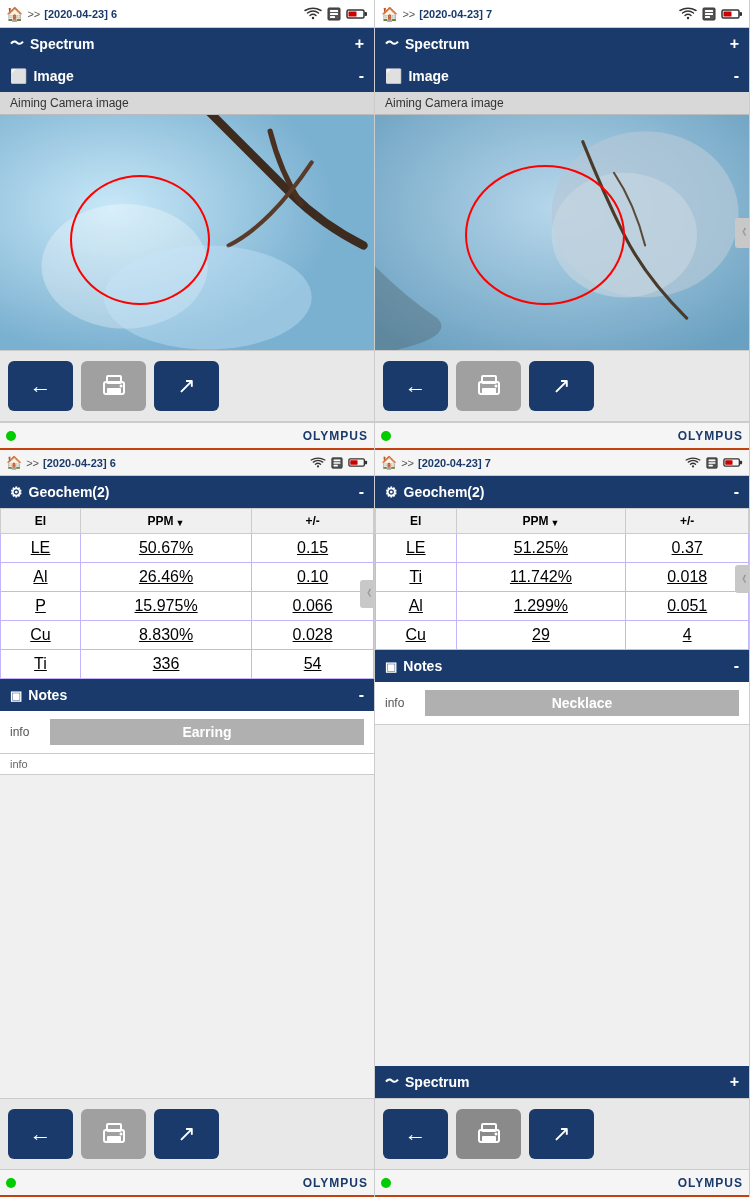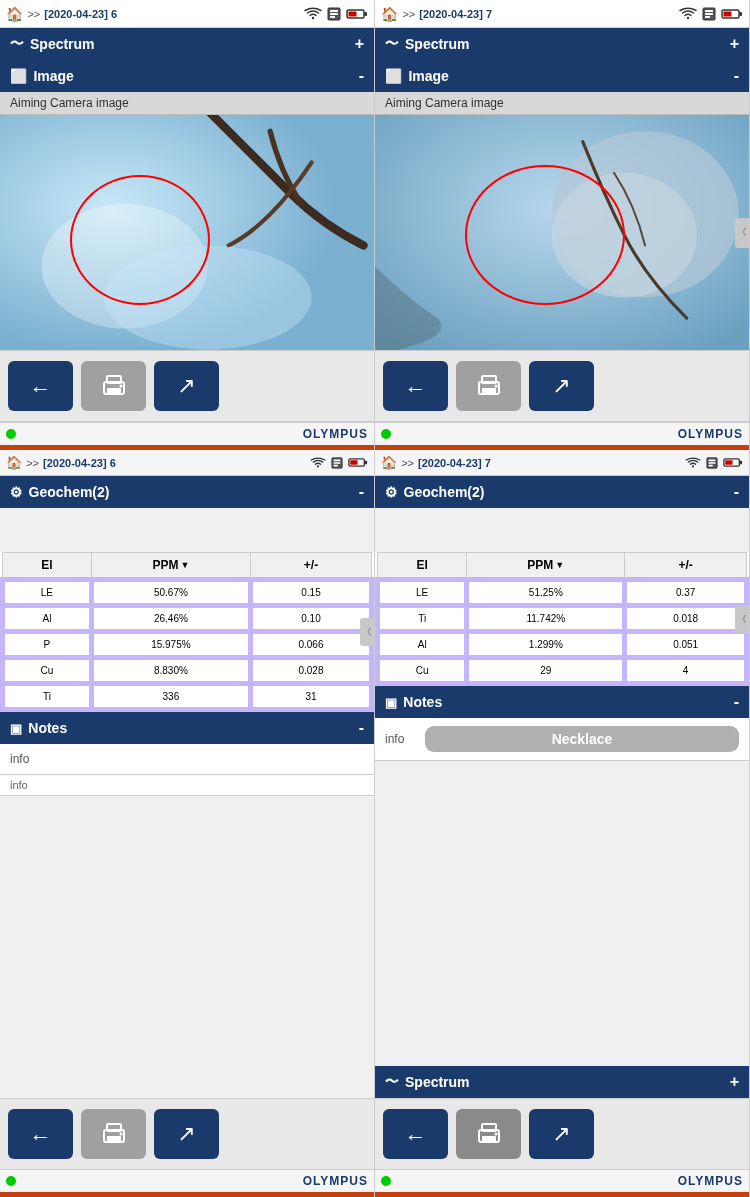--- a/index.html
+++ b/index.html
@@ -134,21 +134,21 @@
     
     .status-footer {
       background: #f5f5f5;
       height: 28px;
       display: flex;
       align-items: center;
       padding: 0 6px;
       gap: 4px;
       font-size: 11px;
       border-top: 1px solid #ccc;
-      border-bottom: 5px solid #c2410c;
+      border-bottom: 2px solid #c2410c;
     }
     .status-footer .green-dot {
       width: 10px; height: 10px;
       background: #00cc00;
       border-radius: 50%;
     }
     .status-footer .olympus-logo {
       margin-left: auto;
       font-weight: bold;
       font-size: 12px;
@@ -177,28 +177,29 @@
     }
     .geochem-table th {
       background: #f0f0f0;
       border: 1px solid #ccc;
       padding: 5px 8px;
       text-align: center;
       font-size: 12px;
       font-weight: bold;
     }
     .geochem-table td {
-      border: 5px solid #c4b5fd;
+      border: 1px solid #c4b5fd;
       padding: 5px 8px;
       text-align: center;
-      font-size: 10px;
+      font-size: 16px;
+      text-decoration: underline;
     }
     .col-sort {
       display: inline-flex;
-      align-items: center;
+      align-items: flex-end;
       gap: 2px;
     }
     .sort-arrow {
       font-size: 9px;
     }
 
     
     .notes-content {
       background: white;
       padding: 8px 10px;
@@ -211,21 +212,21 @@
       font-size: 12px;
       color: #555;
       min-width: 30px;
     }
     .notes-value {
       background: #b0b0b0;
       color: #fff;
       padding: 5px 32px;
       font-size: 14px;
       font-weight: bold;
-      border-radius: 9px;
+      border-radius: 0;
       flex: 1;
       text-align: center;
     }
 
     
     .bottom-buttons {
       background: #e8e8e8;
       padding: 10px 8px;
       display: flex;
       gap: 8px;
@@ -234,21 +235,20 @@
     }
 
     
     .spectrum-bottom {
       margin-top: auto;
     }
 
     .table-wrapper {
       position: relative;
       overflow: hidden;
-      margin-top: 44px;
     }
 
     .section-wrapper {
       position: relative;
     }
 
     .side-expand {
       position: absolute;
       right: 0;
       top: 50%;
@@ -418,37 +418,38 @@
             <td>0.066</td>
           </tr>
           <tr>
             <td>Cu</td>
             <td>8.830%</td>
             <td>0.028</td>
           </tr>
           <tr>
             <td>Ti</td>
             <td>336</td>
-            <td>31</td>
+            <td>54</td>
           </tr>
         </tbody>
     </table>
     <div class="side-expand">《</div>
   </div>
 
   <div class="section-header">
     <div class="header-left">
       <span style="font-size:13px;">▣</span>
       <span>Notes</span>
     </div>
     <span class="toggle">-</span>
   </div>
 
   <div class="notes-content">
     <span class="notes-label">info</span>
+    <div class="notes-value">Earring</div>
   </div>
 
   <div style="background:white;padding:4px 10px;border-bottom:1px solid #ccc;font-size:11px;color:#666;">info</div>
 
   <div class="bottom-buttons" style="margin-top:auto;">
     <button class="action-btn dark">←</button>
     <button class="action-btn gray">
       <svg width="28" height="24" viewBox="0 0 28 24">
         <rect x="4" y="8" width="20" height="12" rx="2" fill="none" stroke="white" stroke-width="2"></rect>
         <rect x="7" y="2" width="14" height="7" rx="1" fill="none" stroke="white" stroke-width="2"></rect>

